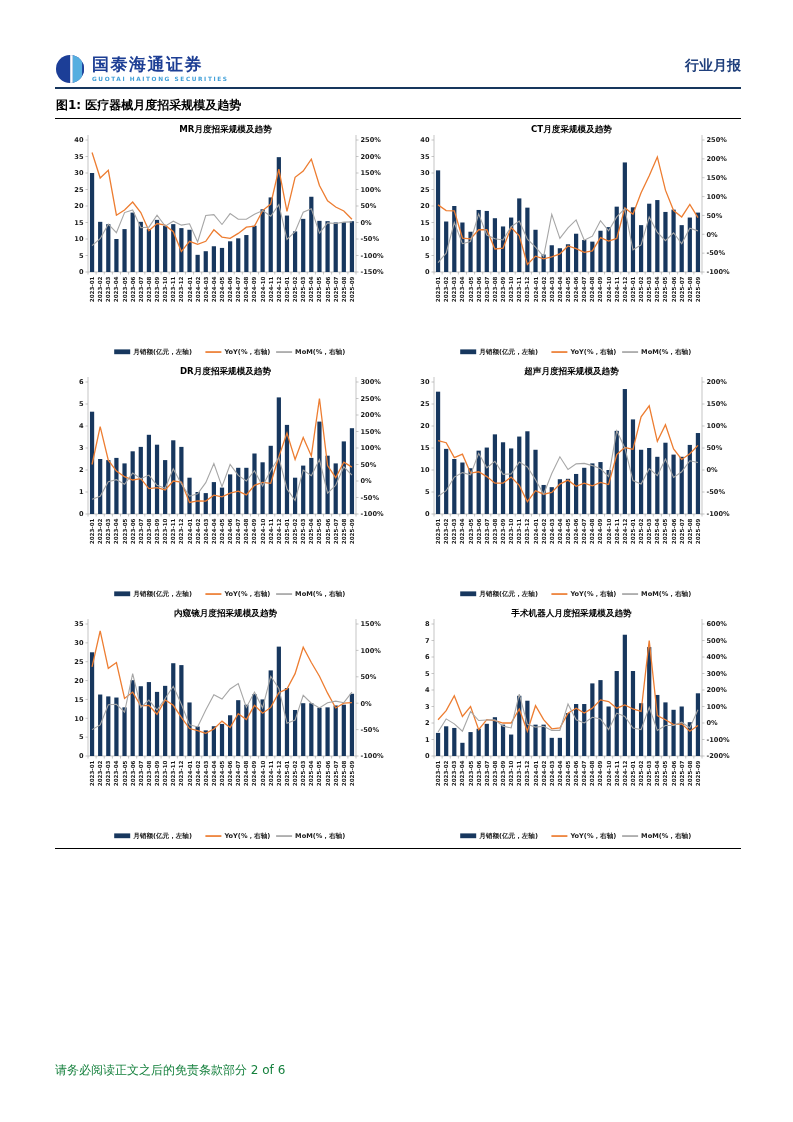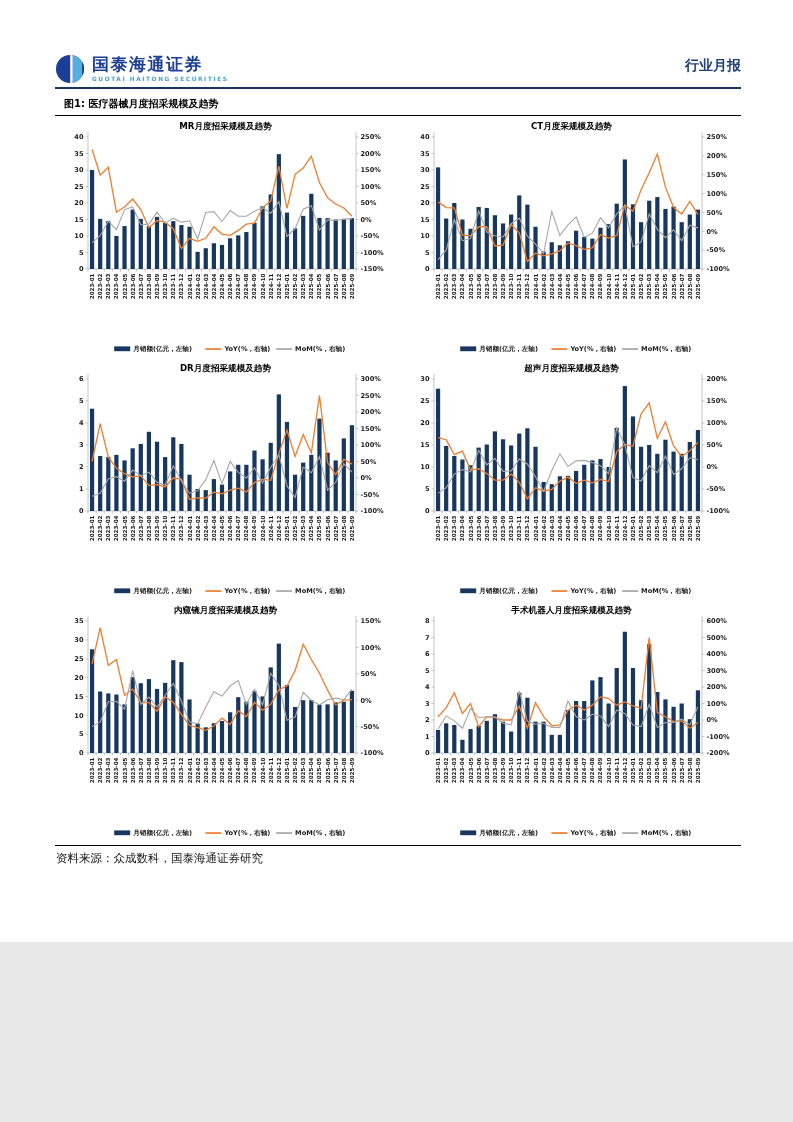--- a/index.html
+++ b/index.html
@@ -1,26 +1,26 @@
 <!DOCTYPE html>
 <html><head>
 <meta charset="utf-8">
 <style>
   html,body{margin:0;padding:0;background:#e8e8e8;}
-  .page{width:793px;height:942px;background:#ffffff;position:relative;margin:0 auto;
+  .page{width:793px;height:1122px;background:#ffffff;position:relative;margin:0 auto;
         font-family:"DejaVu Sans",sans-serif;overflow:hidden;}
   .content{position:absolute;left:55px;width:686px;top:0;}
   .hdr{margin-top:44px;height:40px;display:flex;justify-content:space-between;align-items:flex-end;}
   .brand{display:flex;align-items:center;gap:7px;}
   .brand-txt{display:flex;flex-direction:column;line-height:1.05;}
   .brand-cn{font-size:17px;font-weight:bold;color:#1d3e94;letter-spacing:1.5px;}
   .brand-en{font-size:5.8px;color:#3f9fd8;letter-spacing:1.6px;margin-top:2px;font-weight:bold;}
   .report-type{font-size:14px;font-weight:bold;color:#1f3f7c;margin-bottom:9px;}
   .hdr-rule{height:2.2px;background:#17365d;margin-top:3px;}
-  .fig-title{margin-top:5px;font-size:10px;font-weight:bold;color:#000;padding:3px 0 4px 1px;margin-left:8px;}
+  .fig-title{margin-top:5px;font-size:12px;font-weight:bold;color:#000;padding:3px 0 4px 1px;}
   .fig-box{border-top:1.6px solid #000;border-bottom:1.6px solid #000;padding:3px 0 2px 0;}
   .charts-grid{display:grid;grid-template-columns:1fr 1fr;column-gap:6px;row-gap:2px;justify-items:center;}
   .chart-cell{width:335px;height:240px;}
   .source-note{font-size:11.5px;color:#111;margin-top:5px;padding-left:1px;}
   .page-footer{position:absolute;left:55px;top:1062px;font-size:12px;color:#15803d;}
   svg text{font-family:"DejaVu Sans",sans-serif;}
 </style>
 </head>
 <body>
 
@@ -1001,17 +1001,16 @@
                 <text x="75.2" y="232.4" fill="#1A1A1A">月销额(亿元，左轴)</text>
                 <rect x="147.4" y="229.2" width="16" height="1.7" fill="#ED7D31"></rect>
                 <text x="166.4" y="232.4" fill="#1A1A1A">YoY(%，右轴)</text>
                 <rect x="218.1" y="229.2" width="16" height="1.7" fill="#A6A6A6"></rect>
                 <text x="237.1" y="232.4" fill="#1A1A1A">MoM(%，右轴)</text>
               </g>
             </svg></div>
         </div>
     </div>
 
-    <div class="source-note">资料来源：众成数科，国泰海通证券研究</div>
   </div>
 
   <div class="page-footer">请务必阅读正文之后的免责条款部分 2 of 6</div>
 </div>
 
 </body></html>

